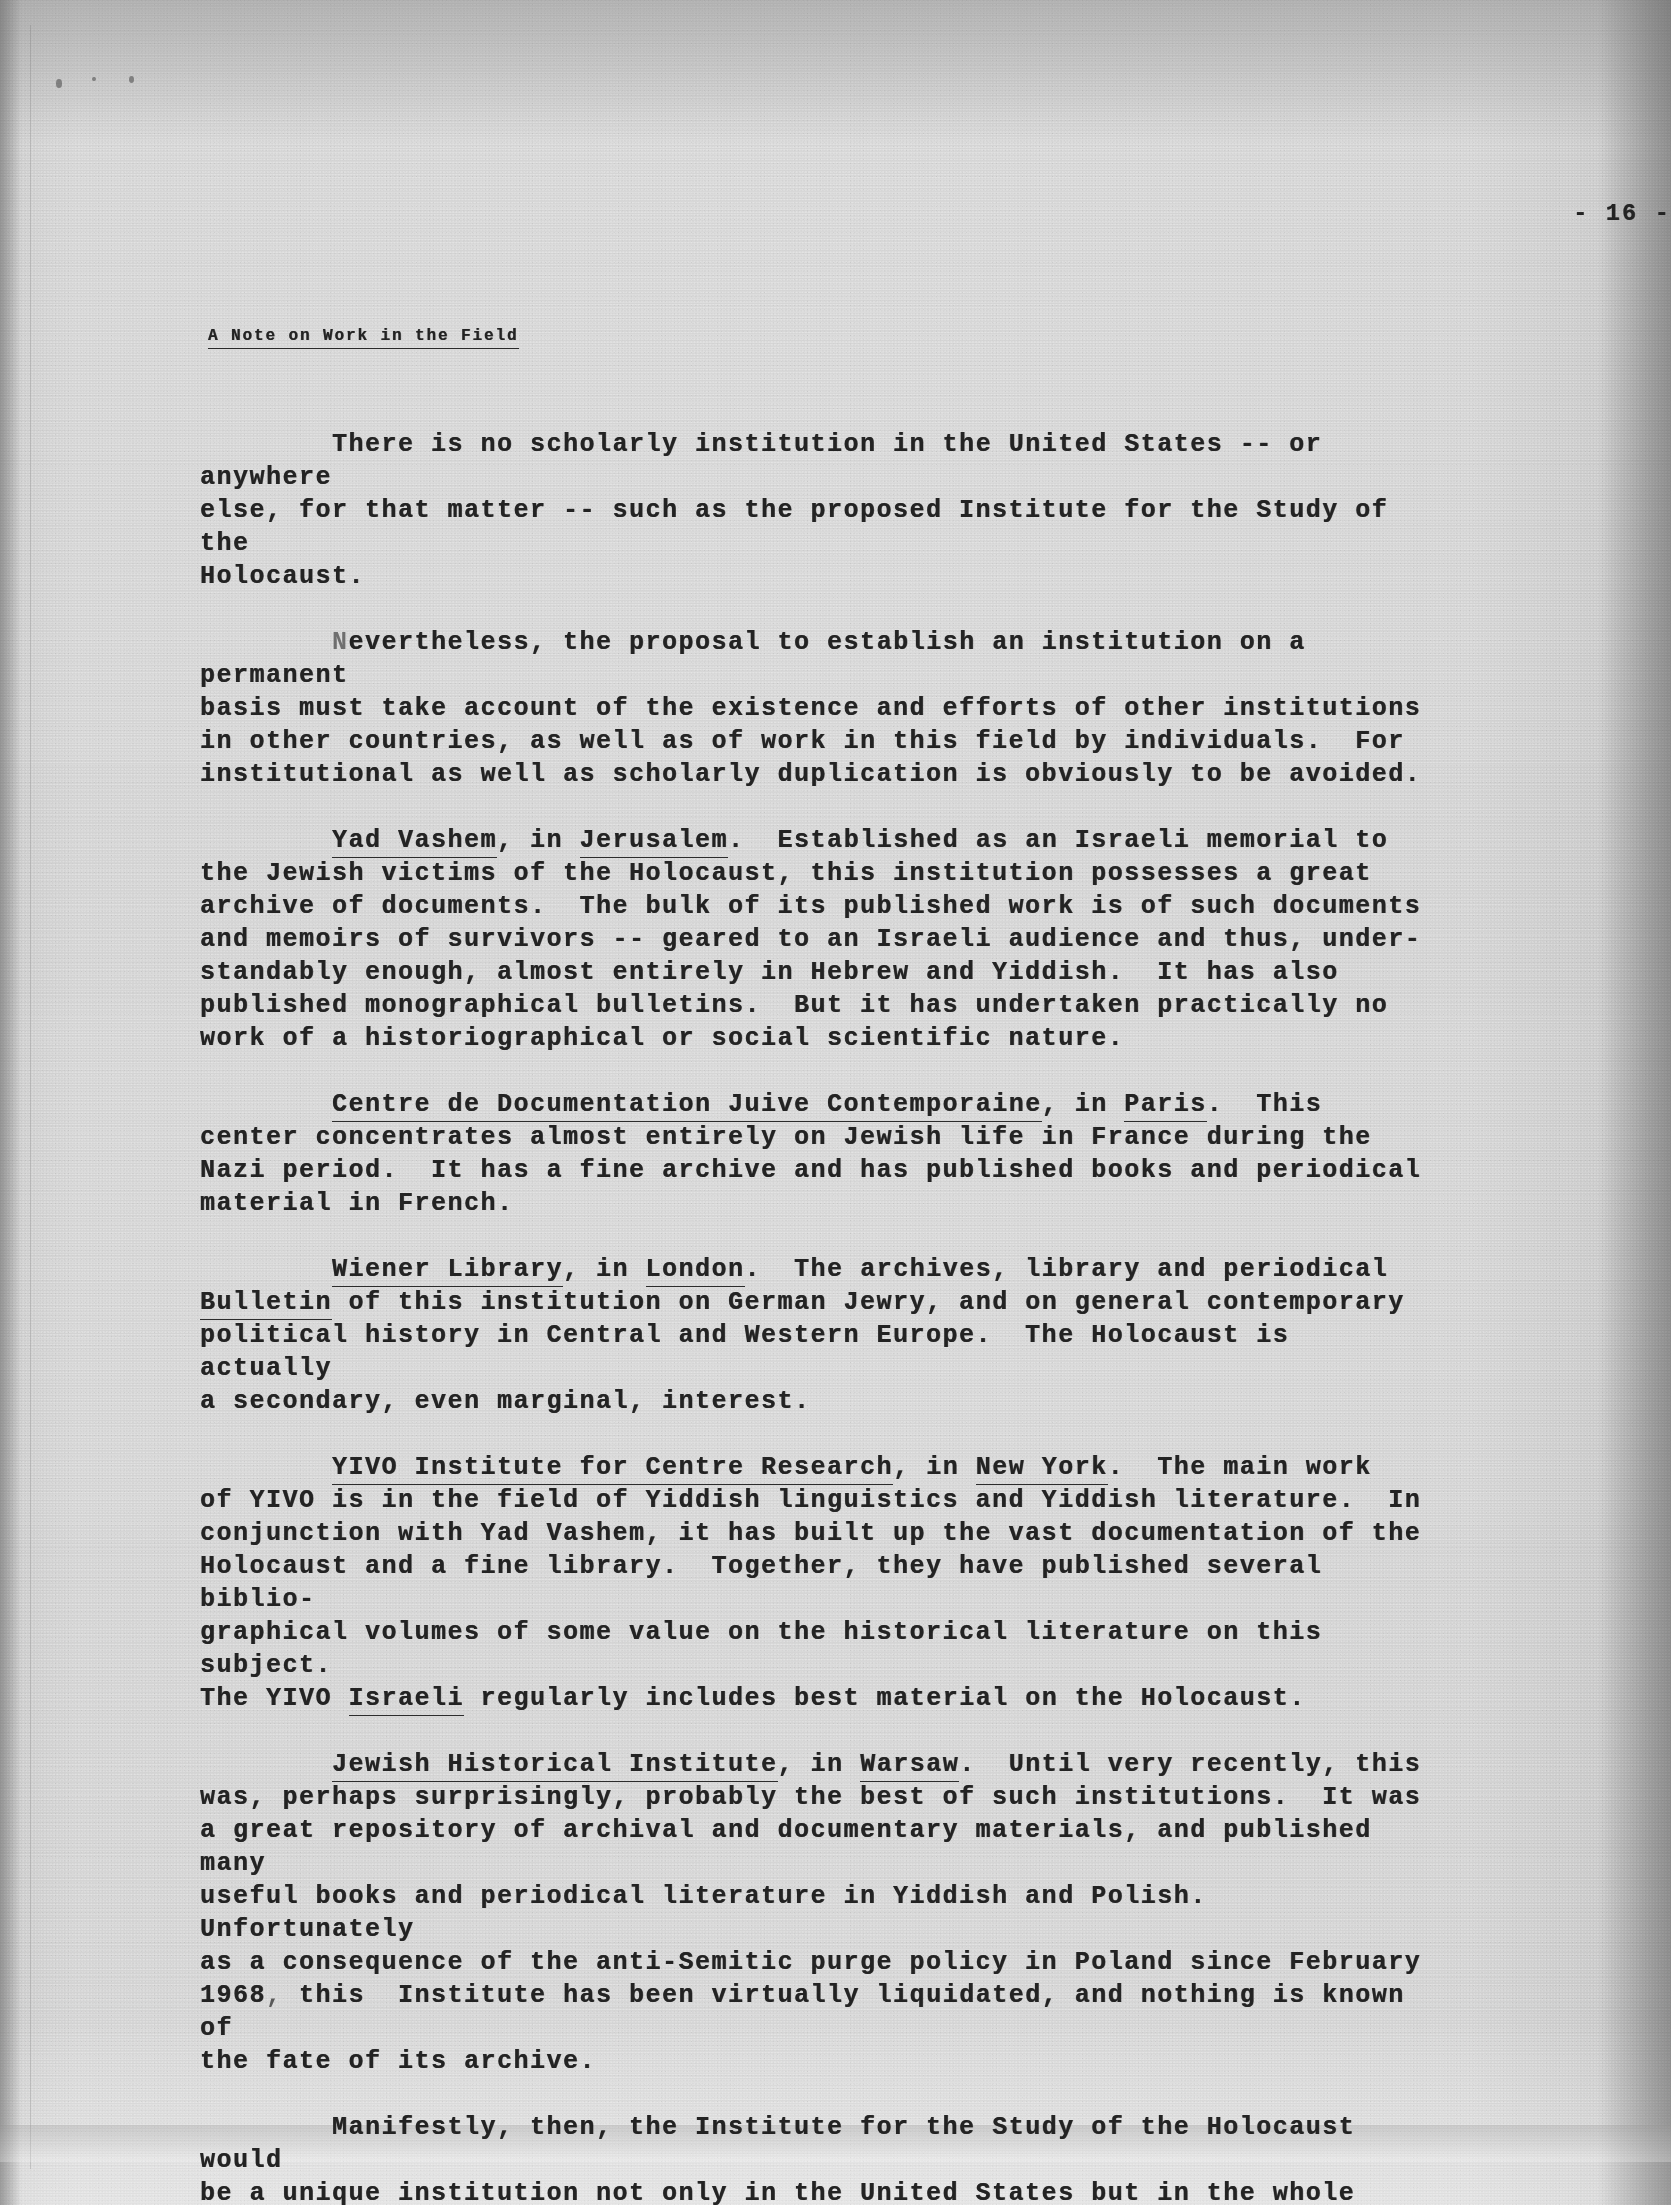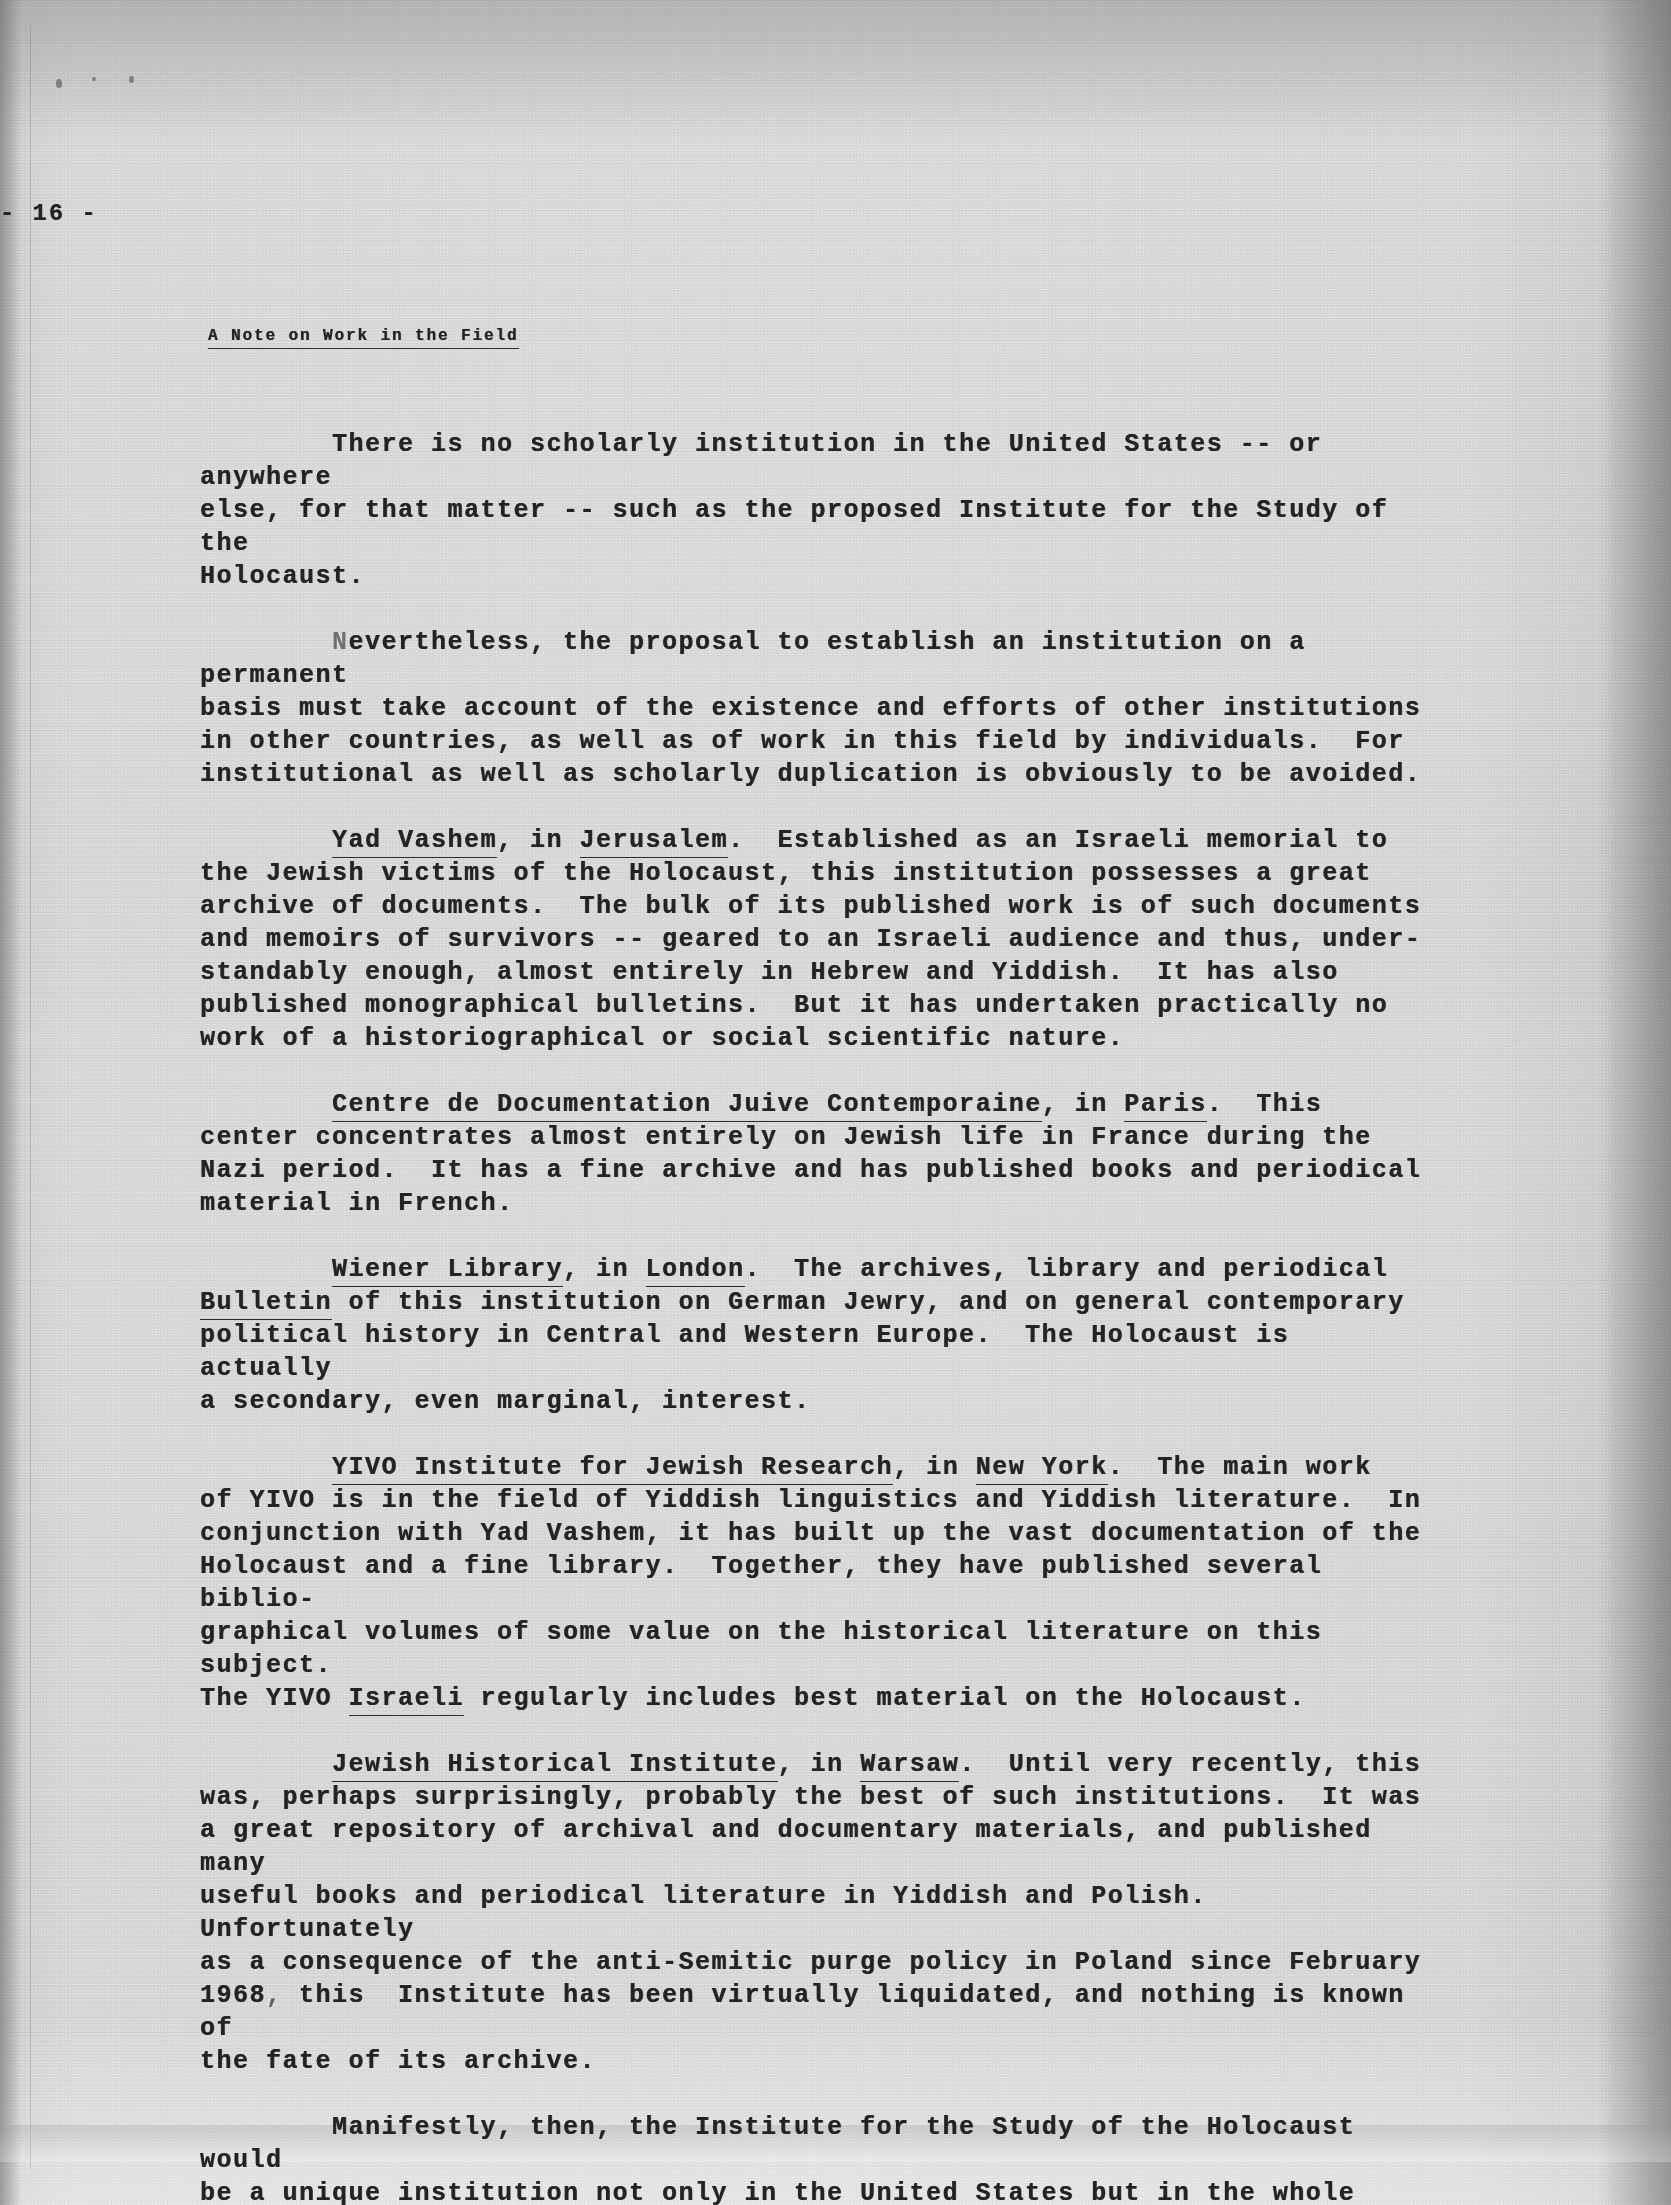--- a/index.html
+++ b/index.html
@@ -89,21 +89,21 @@
     position: absolute;
     inset: 0;
     color: #232323;
   }
 
   .page-number {
     position: absolute;
     top: 200px;
     left: 0;
     width: 1671px;
-    text-align: left;
+    text-align: right;
     font-size: 23.5px;
     letter-spacing: 2.2px;
     font-weight: 700;
     text-shadow: 0.4px 0.4px 0 rgba(40,40,40,.55), -0.3px 0 0 rgba(40,40,40,.30);
   }
 
   .heading {
     position: absolute;
     top: 327px;
     left: 208px;
@@ -195,21 +195,21 @@
 published monographical bulletins.  But it has undertaken practically no
 work of a historiographical or social scientific nature.</span></p>
         <p class="para"><span>        </span><u class="ul">Centre de Documentation Juive Contemporaine</u><span>, in </span><u class="ul">Paris</u><span>.  This
 center concentrates almost entirely on Jewish life in France during the
 Nazi period.  It has a fine archive and has published books and periodical
 material in French.</span></p>
         <p class="para"><span>        </span><u class="ul">Wiener Library</u><span>, in </span><u class="ul">London</u><span>.  The archives, library and periodical
 </span><u class="ul">Bulletin</u><span> of this institution on German Jewry, and on general contemporary
 political history in Central and Western Europe.  The Holocaust is actually
 a secondary, even marginal, interest.</span></p>
-        <p class="para"><span>        </span><u class="ul">YIVO Institute for Jewish Research</u><span>, in </span><u class="ul">New York</u><span>.  The main work
+        <p class="para"><span>        </span><u class="ul">YIVO Institute for Centre Research</u><span>, in </span><u class="ul">New York</u><span>.  The main work
 of YIVO is in the field of Yiddish linguistics and Yiddish literature.  In
 conjunction with Yad Vashem, it has built up the vast documentation of the
 Holocaust and a fine library.  Together, they have published several biblio-
 graphical volumes of some value on the historical literature on this subject.
 The YIVO </span><u class="ul">Israeli</u><span> regularly includes best material on the Holocaust.</span></p>
         <p class="para gap-large"><span>        </span><u class="ul">Jewish Historical Institute</u><span>, in </span><u class="ul">Warsaw</u><span>.  Until very recently, this
 was, perhaps surprisingly, probably the best of such institutions.  It was
 a great repository of archival and documentary materials, and published many
 useful books and periodical literature in Yiddish and Polish.  Unfortunately
 as a consequence of the anti-Semitic purge policy in Poland since February

